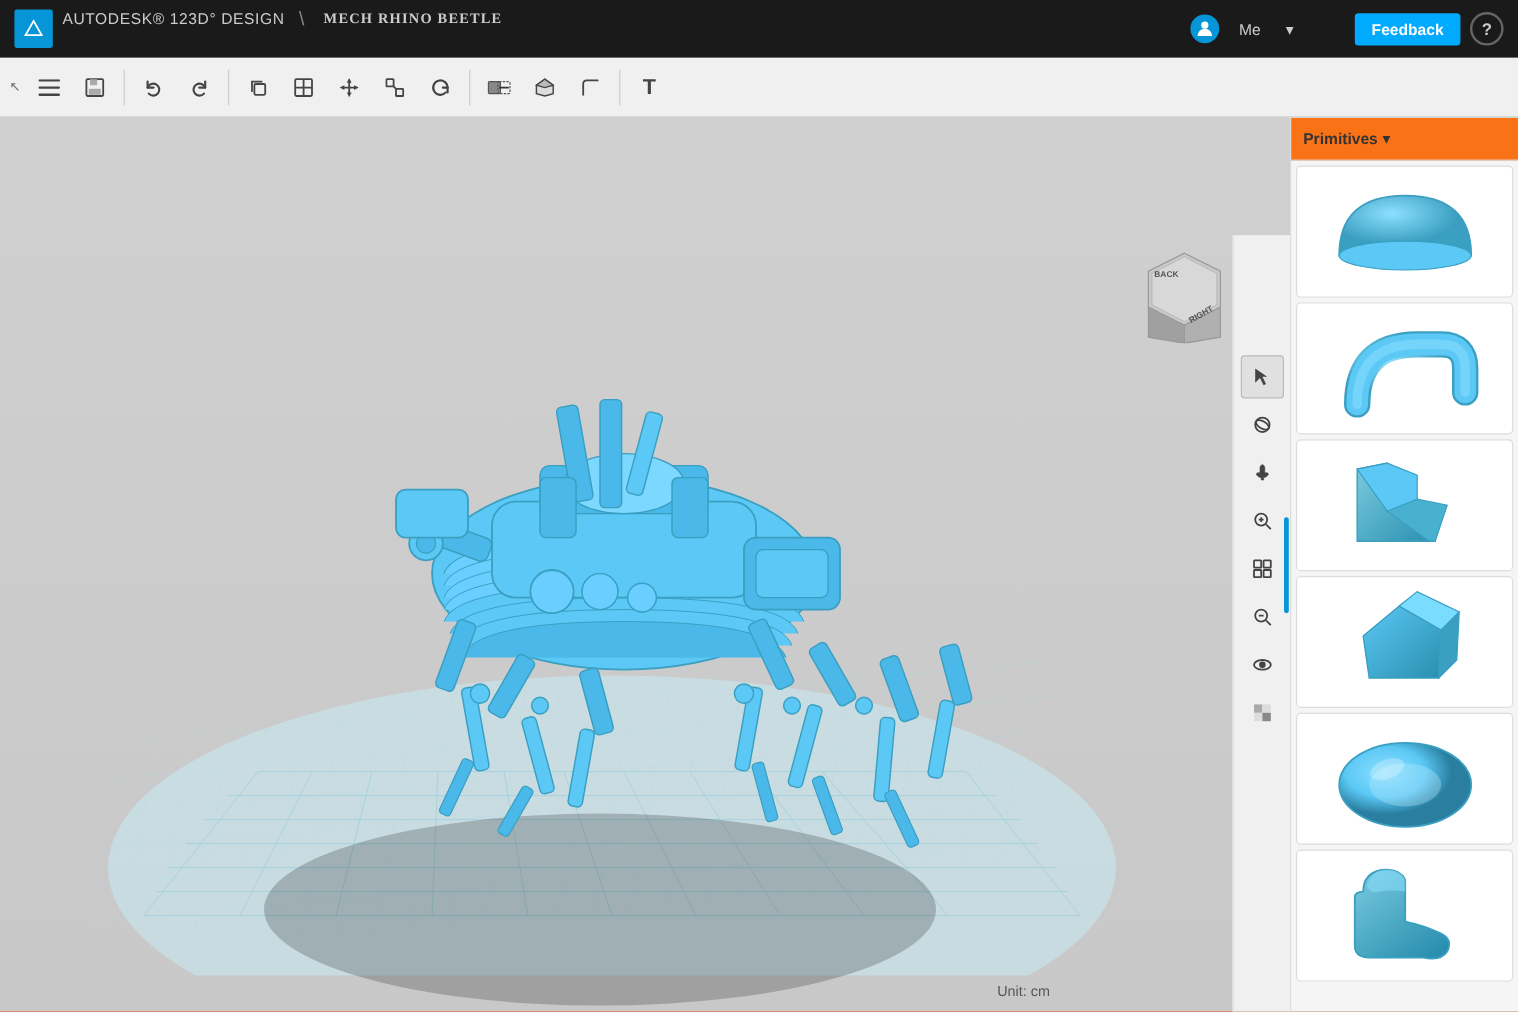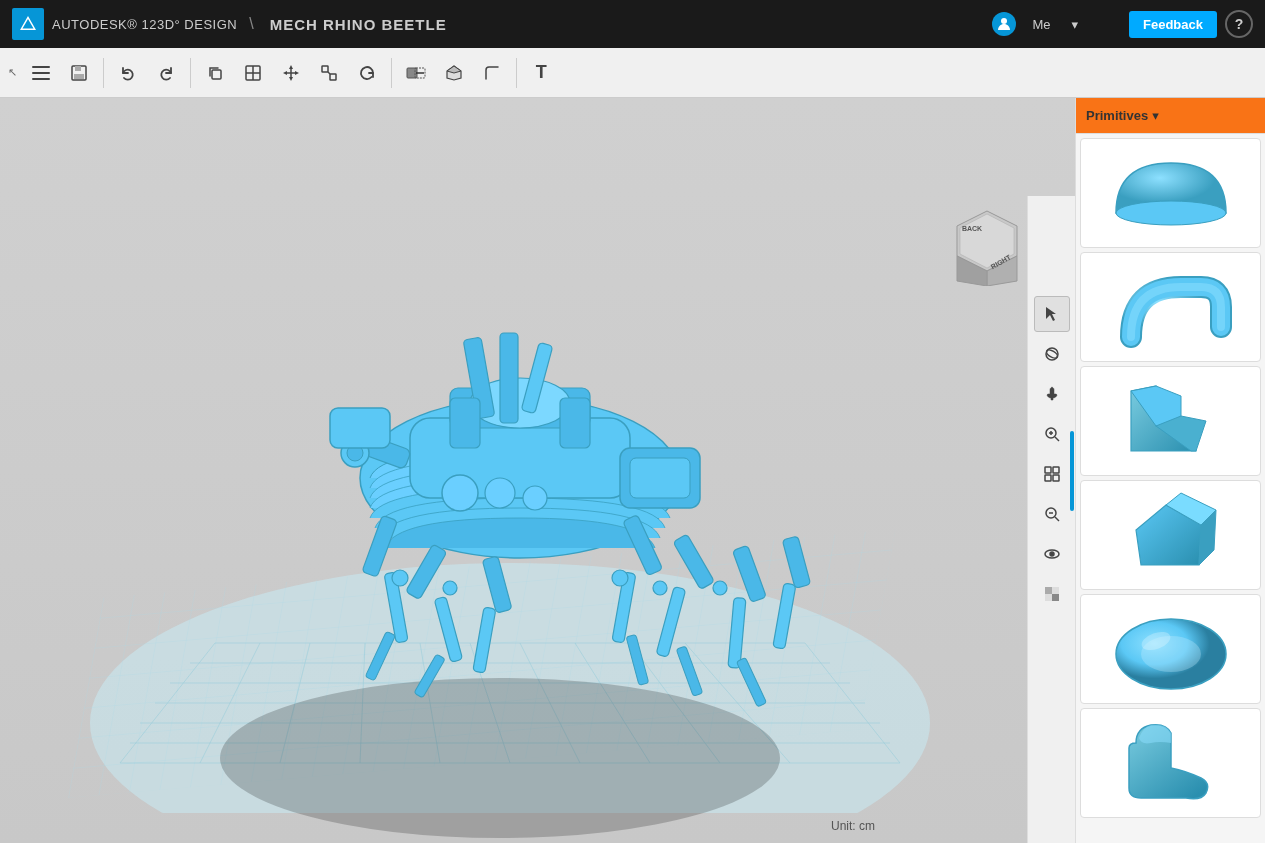--- a/index.html
+++ b/index.html
@@ -11,21 +11,21 @@
       height: 48px;
       background: #1a1a1a;
       display: flex;
       align-items: center;
       padding: 0 12px;
       position: relative;
       z-index: 10;
     }
     #header .logo-area {
       display: flex;
-      align-items: center;
+      align-items: flex-start;
       gap: 8px;
       flex: 1;
     }
     .autodesk-logo {
       width: 32px;
       height: 32px;
       background: #0696d7;
       display: flex;
       align-items: center;
       justify-content: center;
@@ -33,25 +33,26 @@
     }
     .autodesk-logo svg { width: 20px; height: 20px; }
     .app-name {
       color: #cccccc;
       font-size: 13px;
       font-weight: 400;
       letter-spacing: 0.5px;
     }
     .project-name {
       color: #cccccc;
-      font-size: 15px;
+      font-size: 12px;
       font-weight: 700;
       letter-spacing: 1px;
       text-transform: uppercase;
       margin-left: 4px;
+      font-family: Liberation Serif, serif;
     }
     .separator {
       color: #888;
       margin: 0 4px;
     }
     .header-right {
       display: flex;
       align-items: center;
       gap: 8px;
     }

